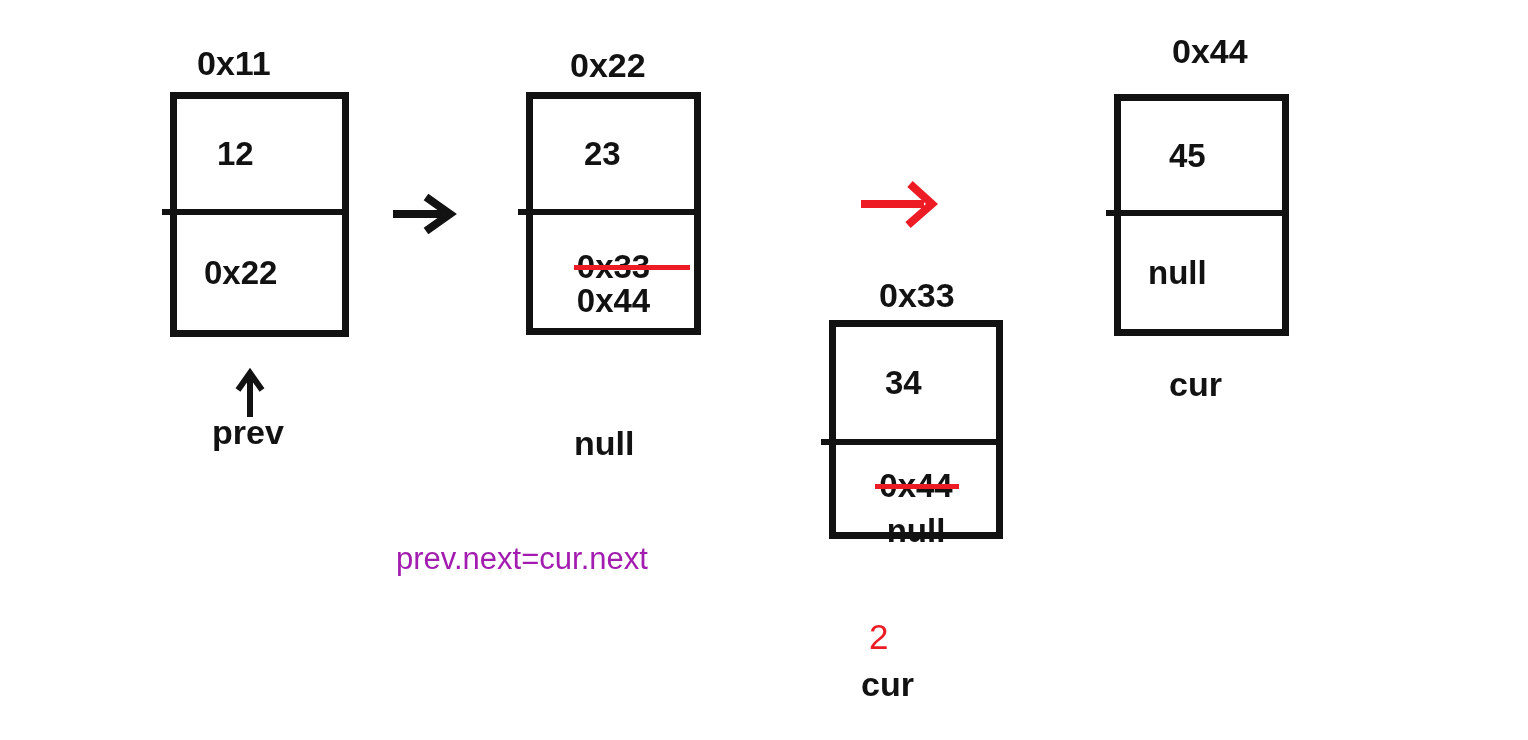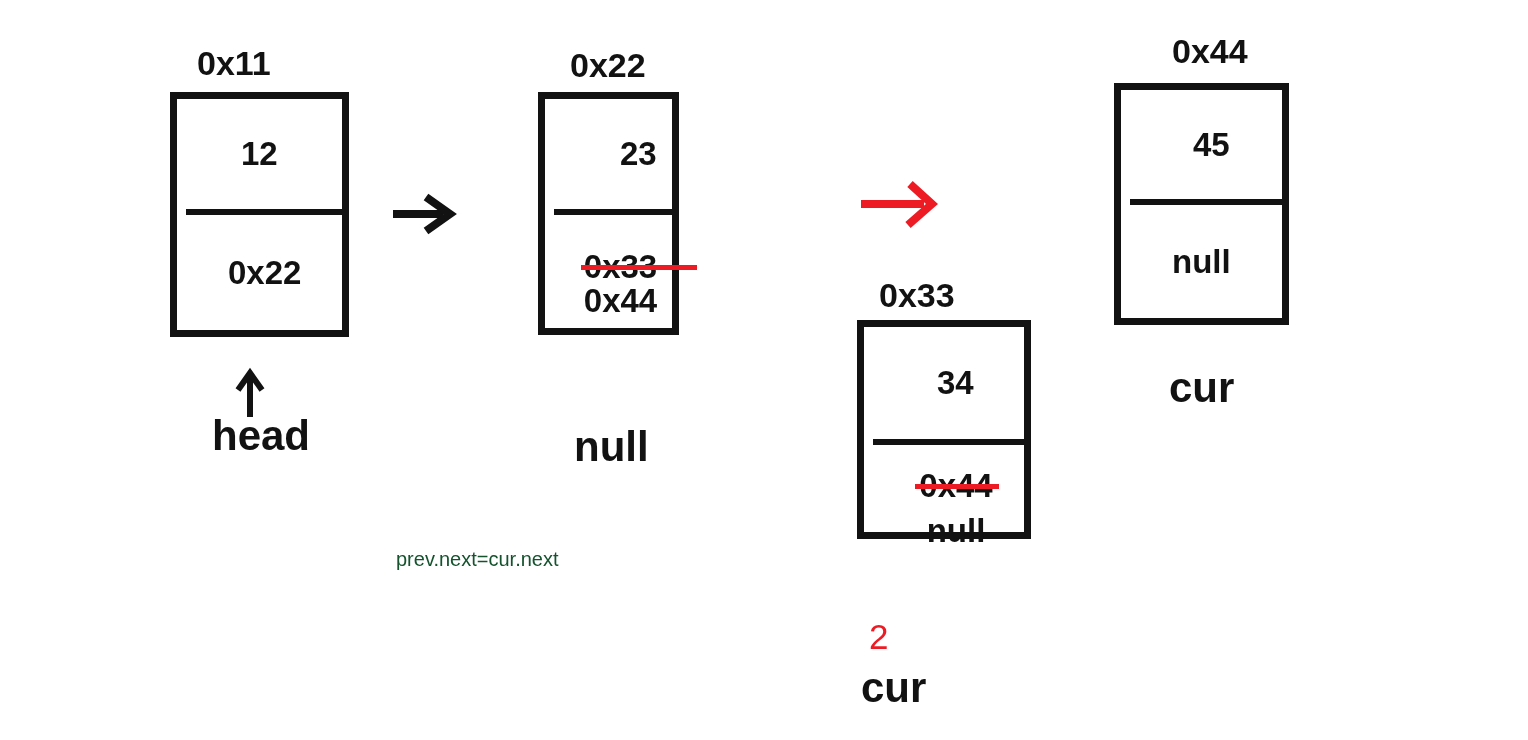--- a/index.html
+++ b/index.html
@@ -25,21 +25,20 @@
     position:absolute;
     font-size:34px;font-weight:bold;color:var(--ink);
     white-space:nowrap;line-height:1;
   }
   .node{
     position:absolute;
     border:7px solid var(--ink);
     box-sizing:border-box;
     display:flex;flex-direction:column;
     background:var(--bg);
-    padding-left:24px;
   }
   .cell{
     display:flex;align-items:center;
     font-size:33px;font-weight:bold;color:var(--ink);
     box-sizing:border-box;
   }
   .cell.top{height:110px;flex:0 0 auto;}
   .cell.bottom{flex:1 1 auto;}
   .cell.pad-left{justify-content:flex-start;padding-left:40px;}
   .cell.pad-left-sm{justify-content:flex-start;padding-left:27px;}
@@ -55,31 +54,31 @@
   }
   .strike{position:relative;display:inline-block;}
   .strike::after{
     content:"";position:absolute;top:50%;margin-top:-2px;height:5px;
     background:var(--red);left:-4px;right:-6px;
   }
   .strike.extend-right::after{left:-3px;right:-40px;}
   .gap-top{margin-top:11px;}
   .lbl{
     position:absolute;
-    font-size:42px;font-weight:bold;color:var(--ink);
+    font-size:34px;font-weight:bold;color:var(--ink);
     white-space:nowrap;line-height:1;
   }
   .step{
     position:absolute;
     font-size:35px;font-weight:400;color:var(--red);
     line-height:1;
   }
   .code{
     position:absolute;left:352px;top:533px;
-    font-size:20px;font-weight:400;color:#14532d;
+    font-size:31px;font-weight:400;color:#a21caf;
     line-height:52px;white-space:nowrap;
   }
 </style>
 </head>
 <body>
 
 <div class="canvas">
 
   <svg class="overlay" viewBox="0 0 1528 740">
 
@@ -98,47 +97,47 @@
       <polyline class="ink-stroke" points="194,390 206,373 218,390" stroke-width="6" stroke-linejoin="miter"></polyline>
     </g>
   </svg>
 
   <div class="addr" style="left:153px;top:46px">0x11</div>
   <div class="node" style="left:126px;top:92px;width:179px;height:245px">
     <div class="cell top pad-left">12</div>
     <div class="divider"></div>
     <div class="cell bottom pad-left-sm">0x22</div>
   </div>
-  <div class="lbl" style="left:168px;top:415px">head</div>
+  <div class="lbl" style="left:168px;top:415px">prev</div>
 
   <div class="addr" style="left:526px;top:48px">0x22</div>
-  <div class="node" style="left:494px;top:92px;width:141px;height:243px">
+  <div class="node" style="left:482px;top:92px;width:175px;height:243px">
     <div class="cell top" style="justify-content:flex-start;padding-left:51px">23</div>
     <div class="divider"></div>
     <div class="cell bottom stack">
       <span class="strike extend-right">0x33</span>
       <span>0x44</span>
     </div>
   </div>
   <div class="lbl" style="left:530px;top:426px">null</div>
 
   <div class="addr" style="left:835px;top:278px">0x33</div>
-  <div class="node" style="left:813px;top:320px;width:174px;height:219px">
+  <div class="node" style="left:785px;top:320px;width:174px;height:219px">
     <div class="cell top" style="height:112px;justify-content:flex-start;padding-left:49px">34</div>
     <div class="divider"></div>
     <div class="cell bottom stack">
       <span class="strike">0x44</span>
       <span class="gap-top">null</span>
     </div>
   </div>
   <div class="step" style="left:825px;top:619px">2</div>
   <div class="lbl" style="left:817px;top:667px">cur</div>
 
   <div class="addr" style="left:1128px;top:34px">0x44</div>
-  <div class="node" style="left:1070px;top:83px;width:175px;height:242px">
+  <div class="node" style="left:1070px;top:94px;width:175px;height:242px">
     <div class="cell top" style="height:109px;justify-content:flex-start;padding-left:48px">45</div>
     <div class="divider"></div>
     <div class="cell bottom pad-left-sm">null</div>
   </div>
   <div class="lbl" style="left:1125px;top:367px">cur</div>
 
   <div class="code">
     <div>prev.next=cur.next</div>
   </div>
 

